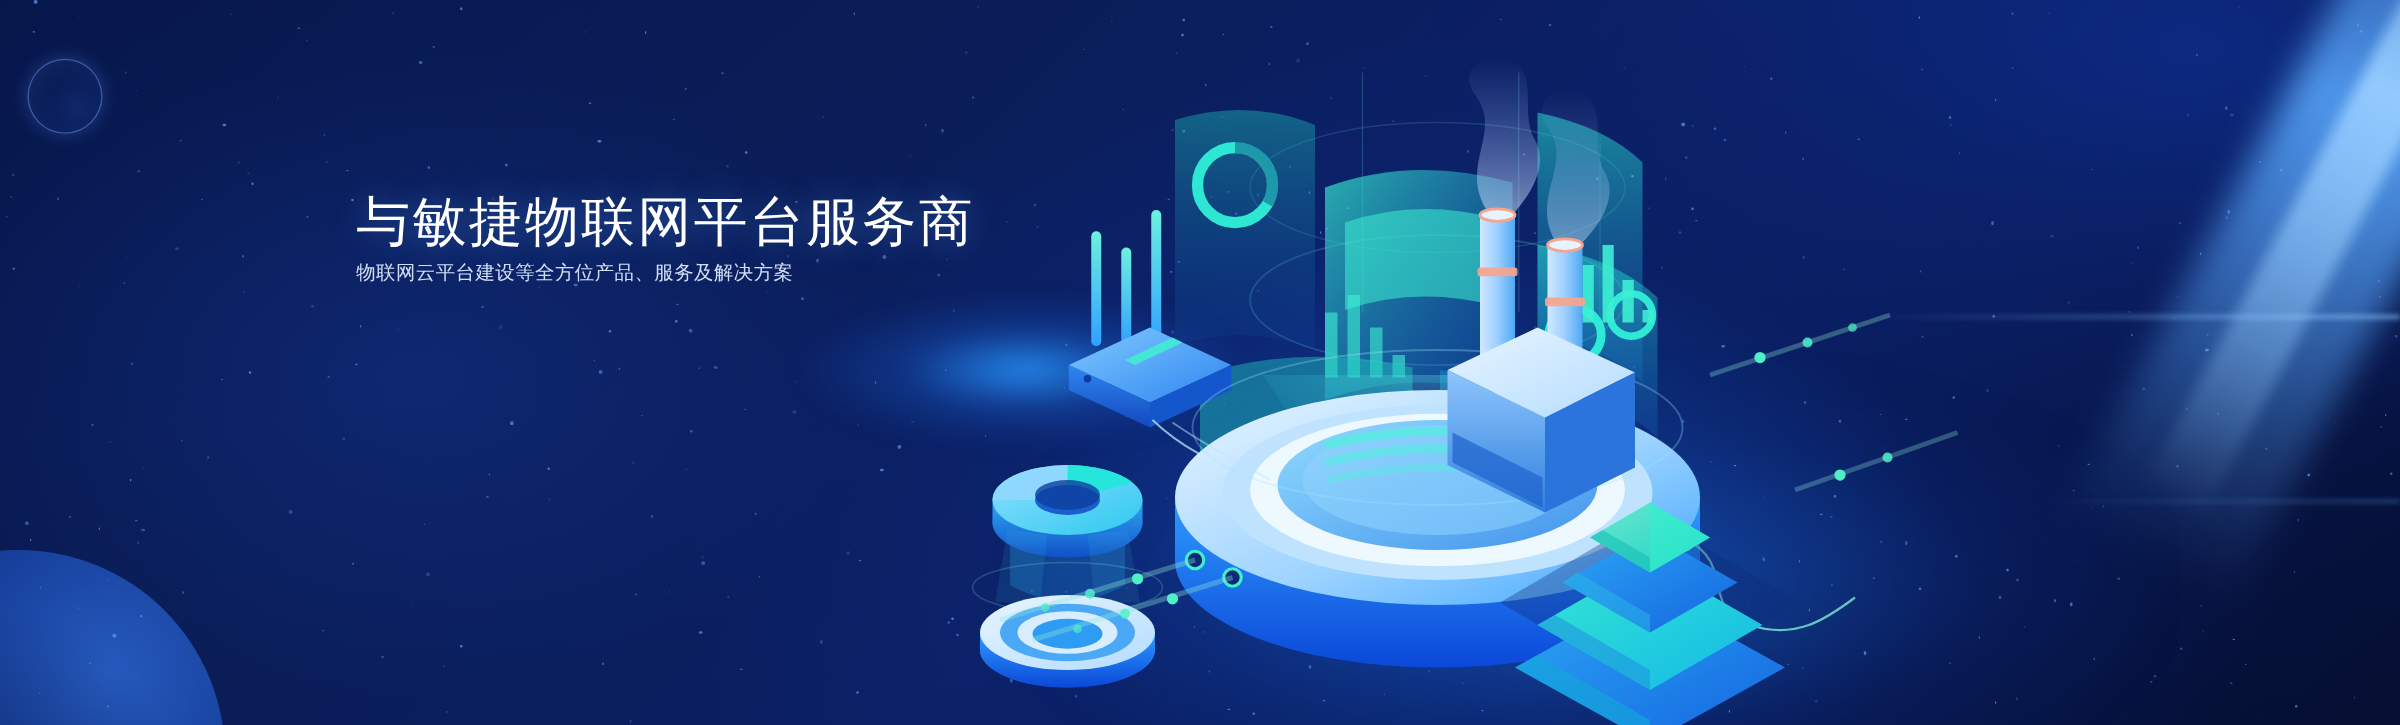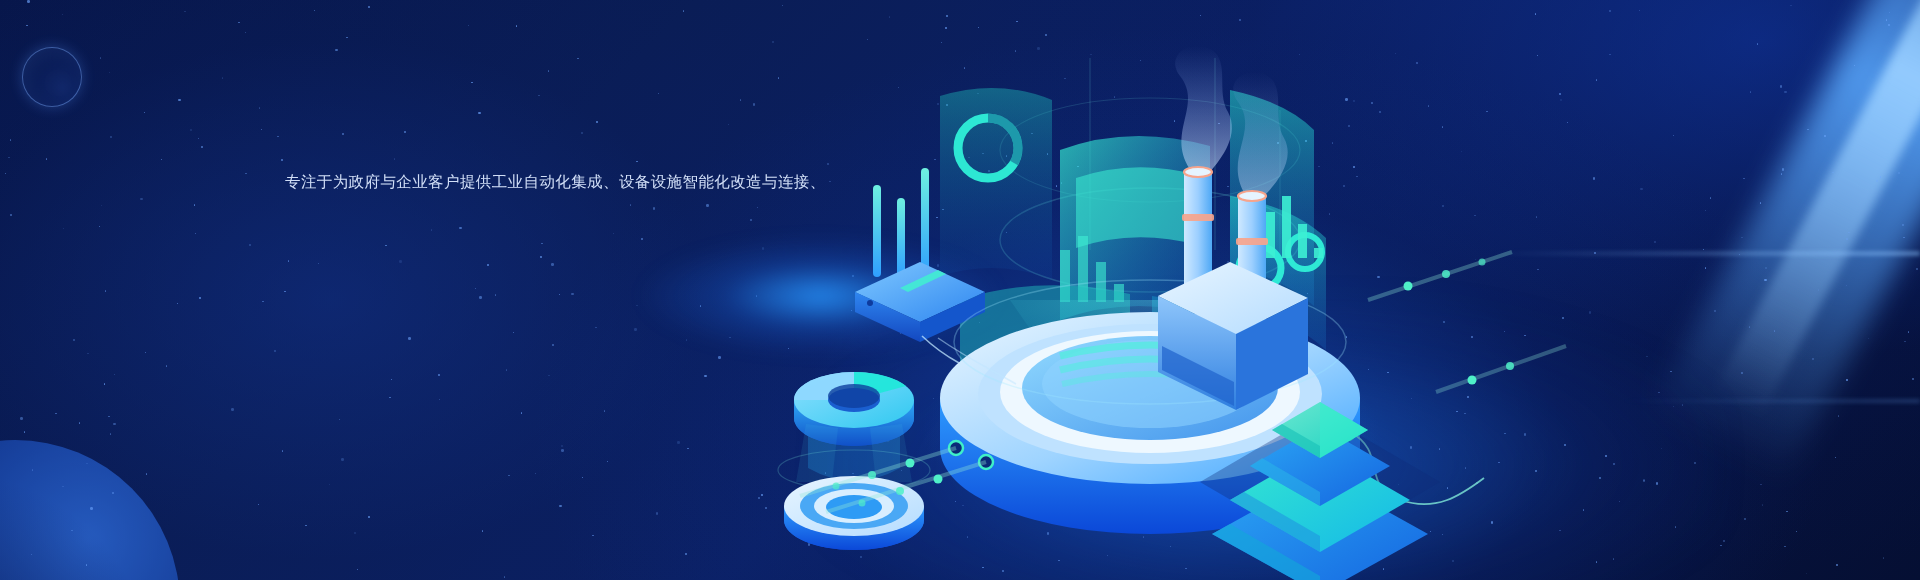--- a/index.html
+++ b/index.html
@@ -771,16 +771,17 @@
         <path d="M512 430 L560 402 L608 430 L560 458 Z" fill="url(#gPyrA)"></path>
         <path d="M512 430 L560 458 L560 446 L522 424 Z" fill="#17c0b8" opacity="0.6"></path>
 
         <path d="M560 402 L608 430 L560 458 Z" fill="#2ff0d0" opacity="0.55"></path>
       </g>
 
     </svg>
   </div>
 
   <div class="copy">
-    <div class="subcopy">专注于为政府与企业客户提供工业自动化集成、设备设施智能化改造与连接、</div>
+    <div class="headline">与敏捷物联网平台服务商</div>
+    <div class="subcopy" style="margin-top:0">物联网云平台建设等全方位产品、服务及解决方案</div>
   </div>
 
 </div>
 
 </body></html>

